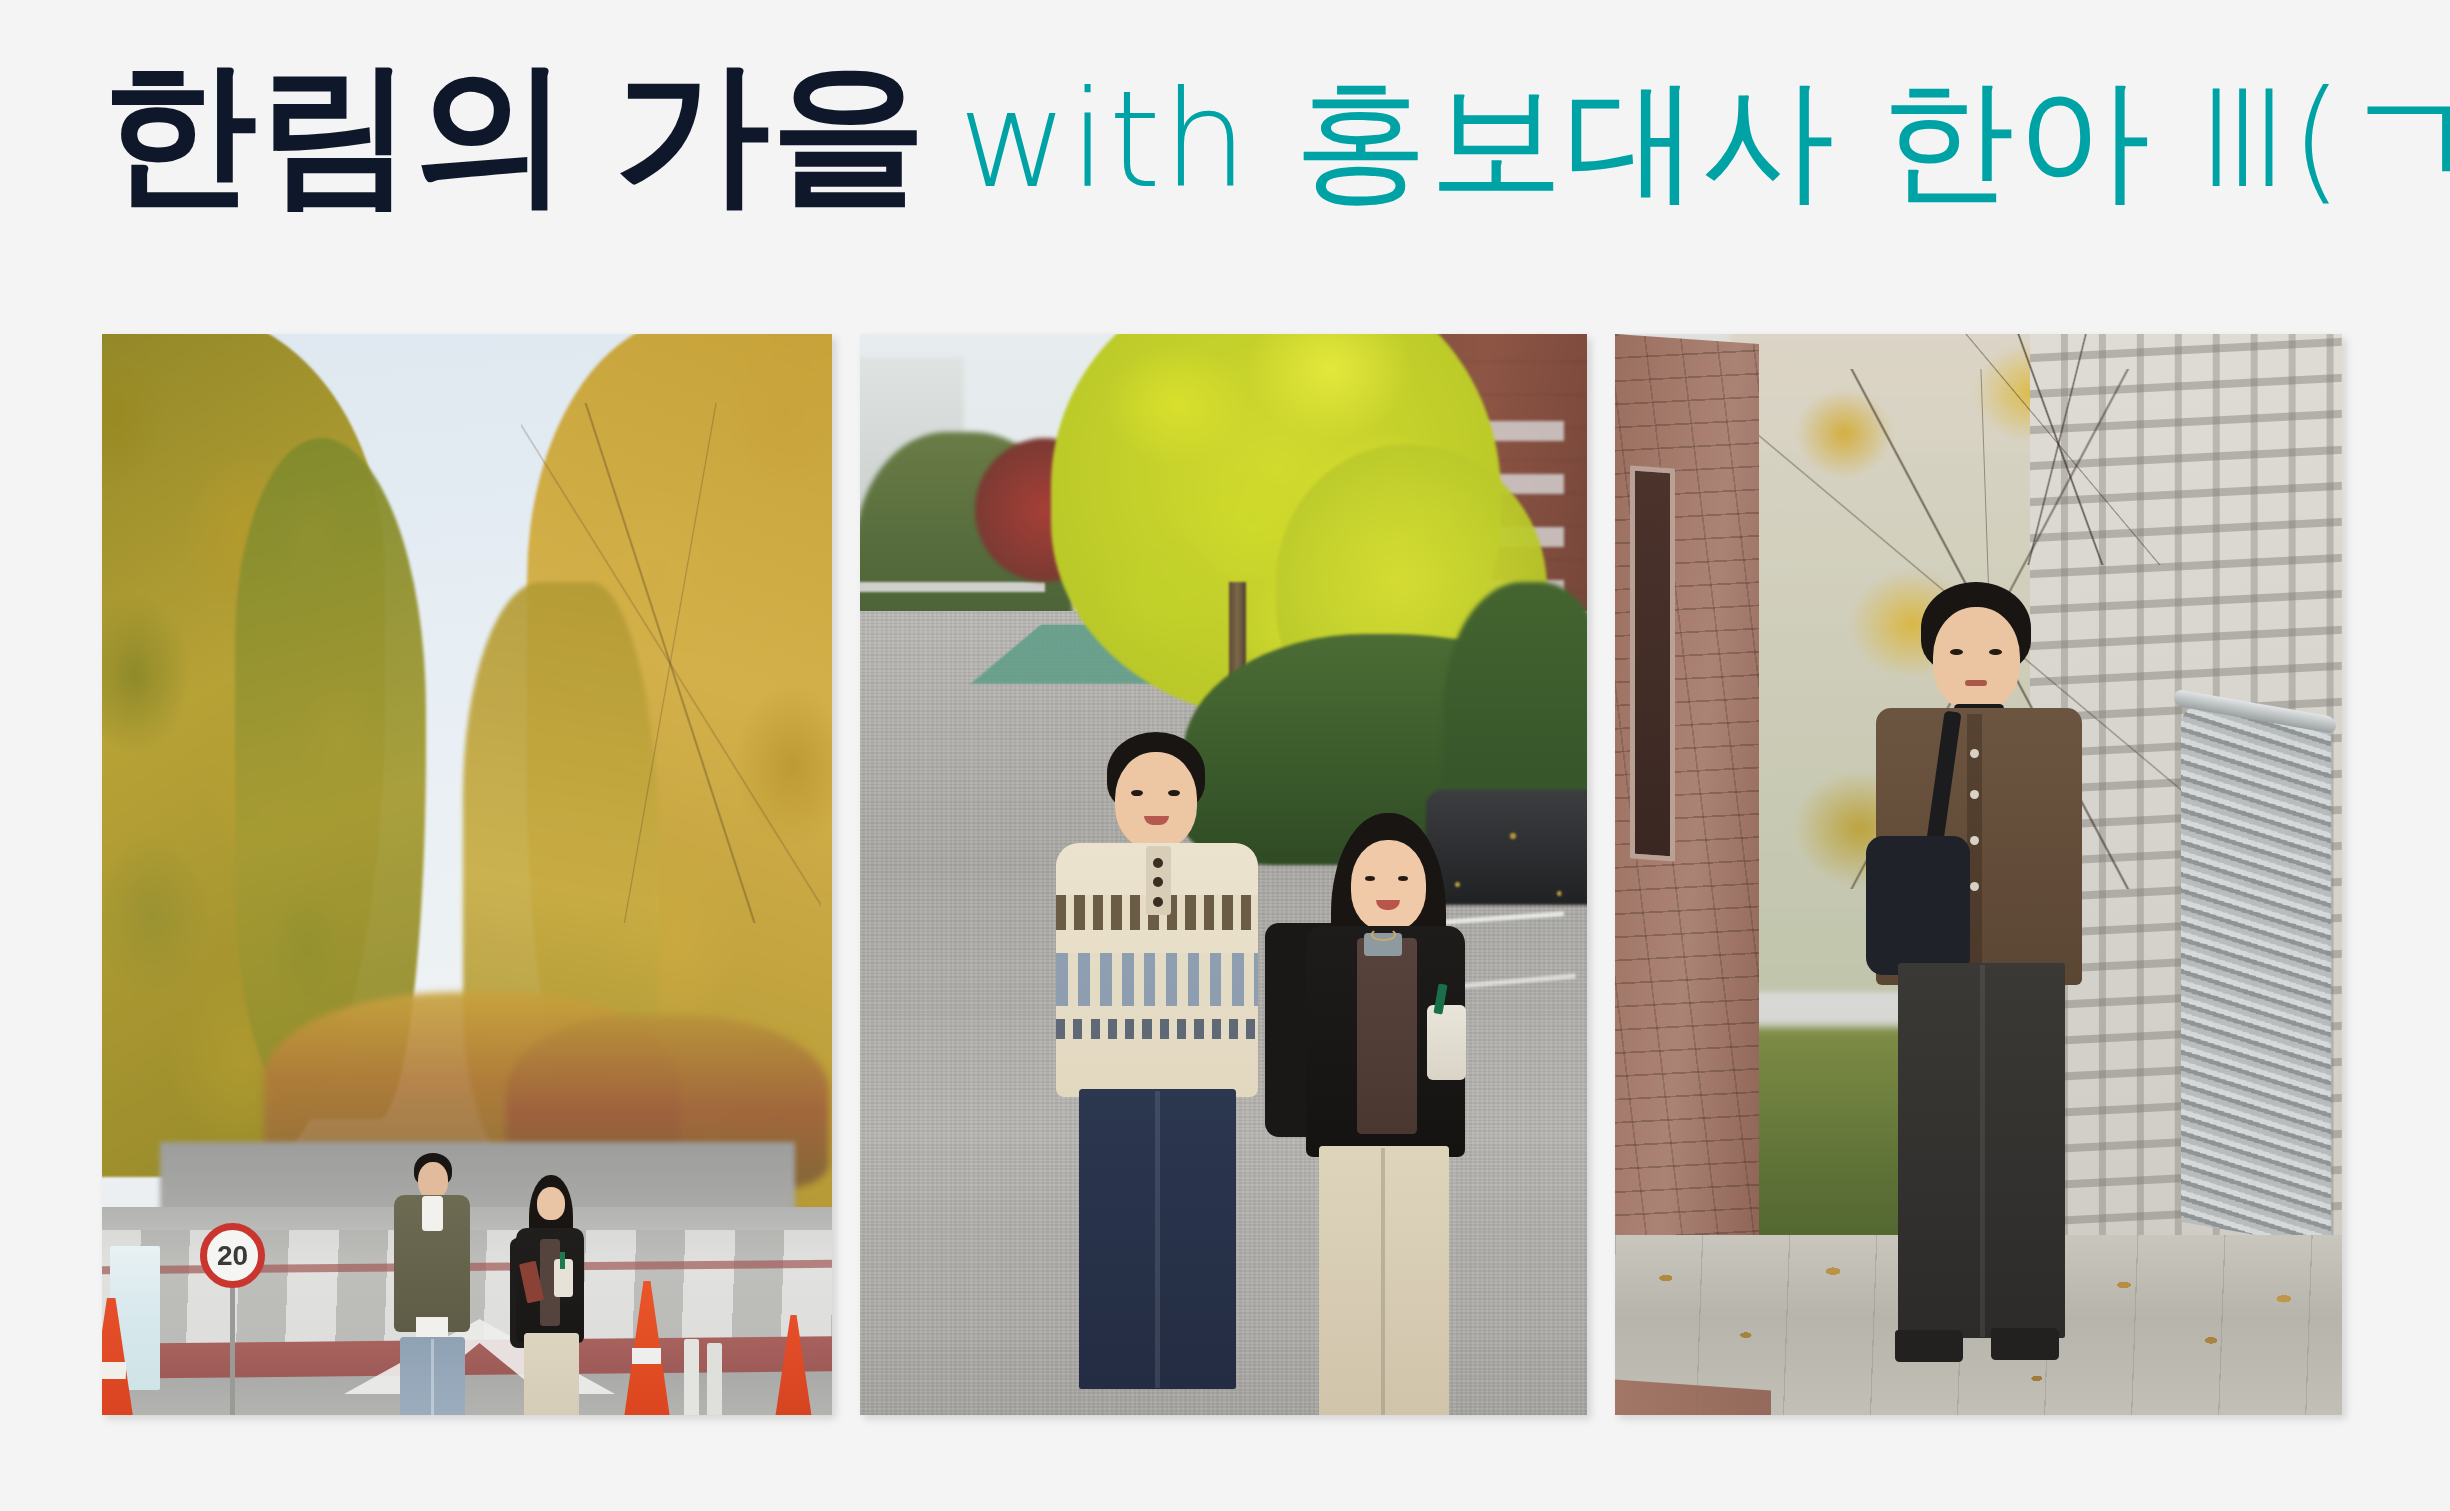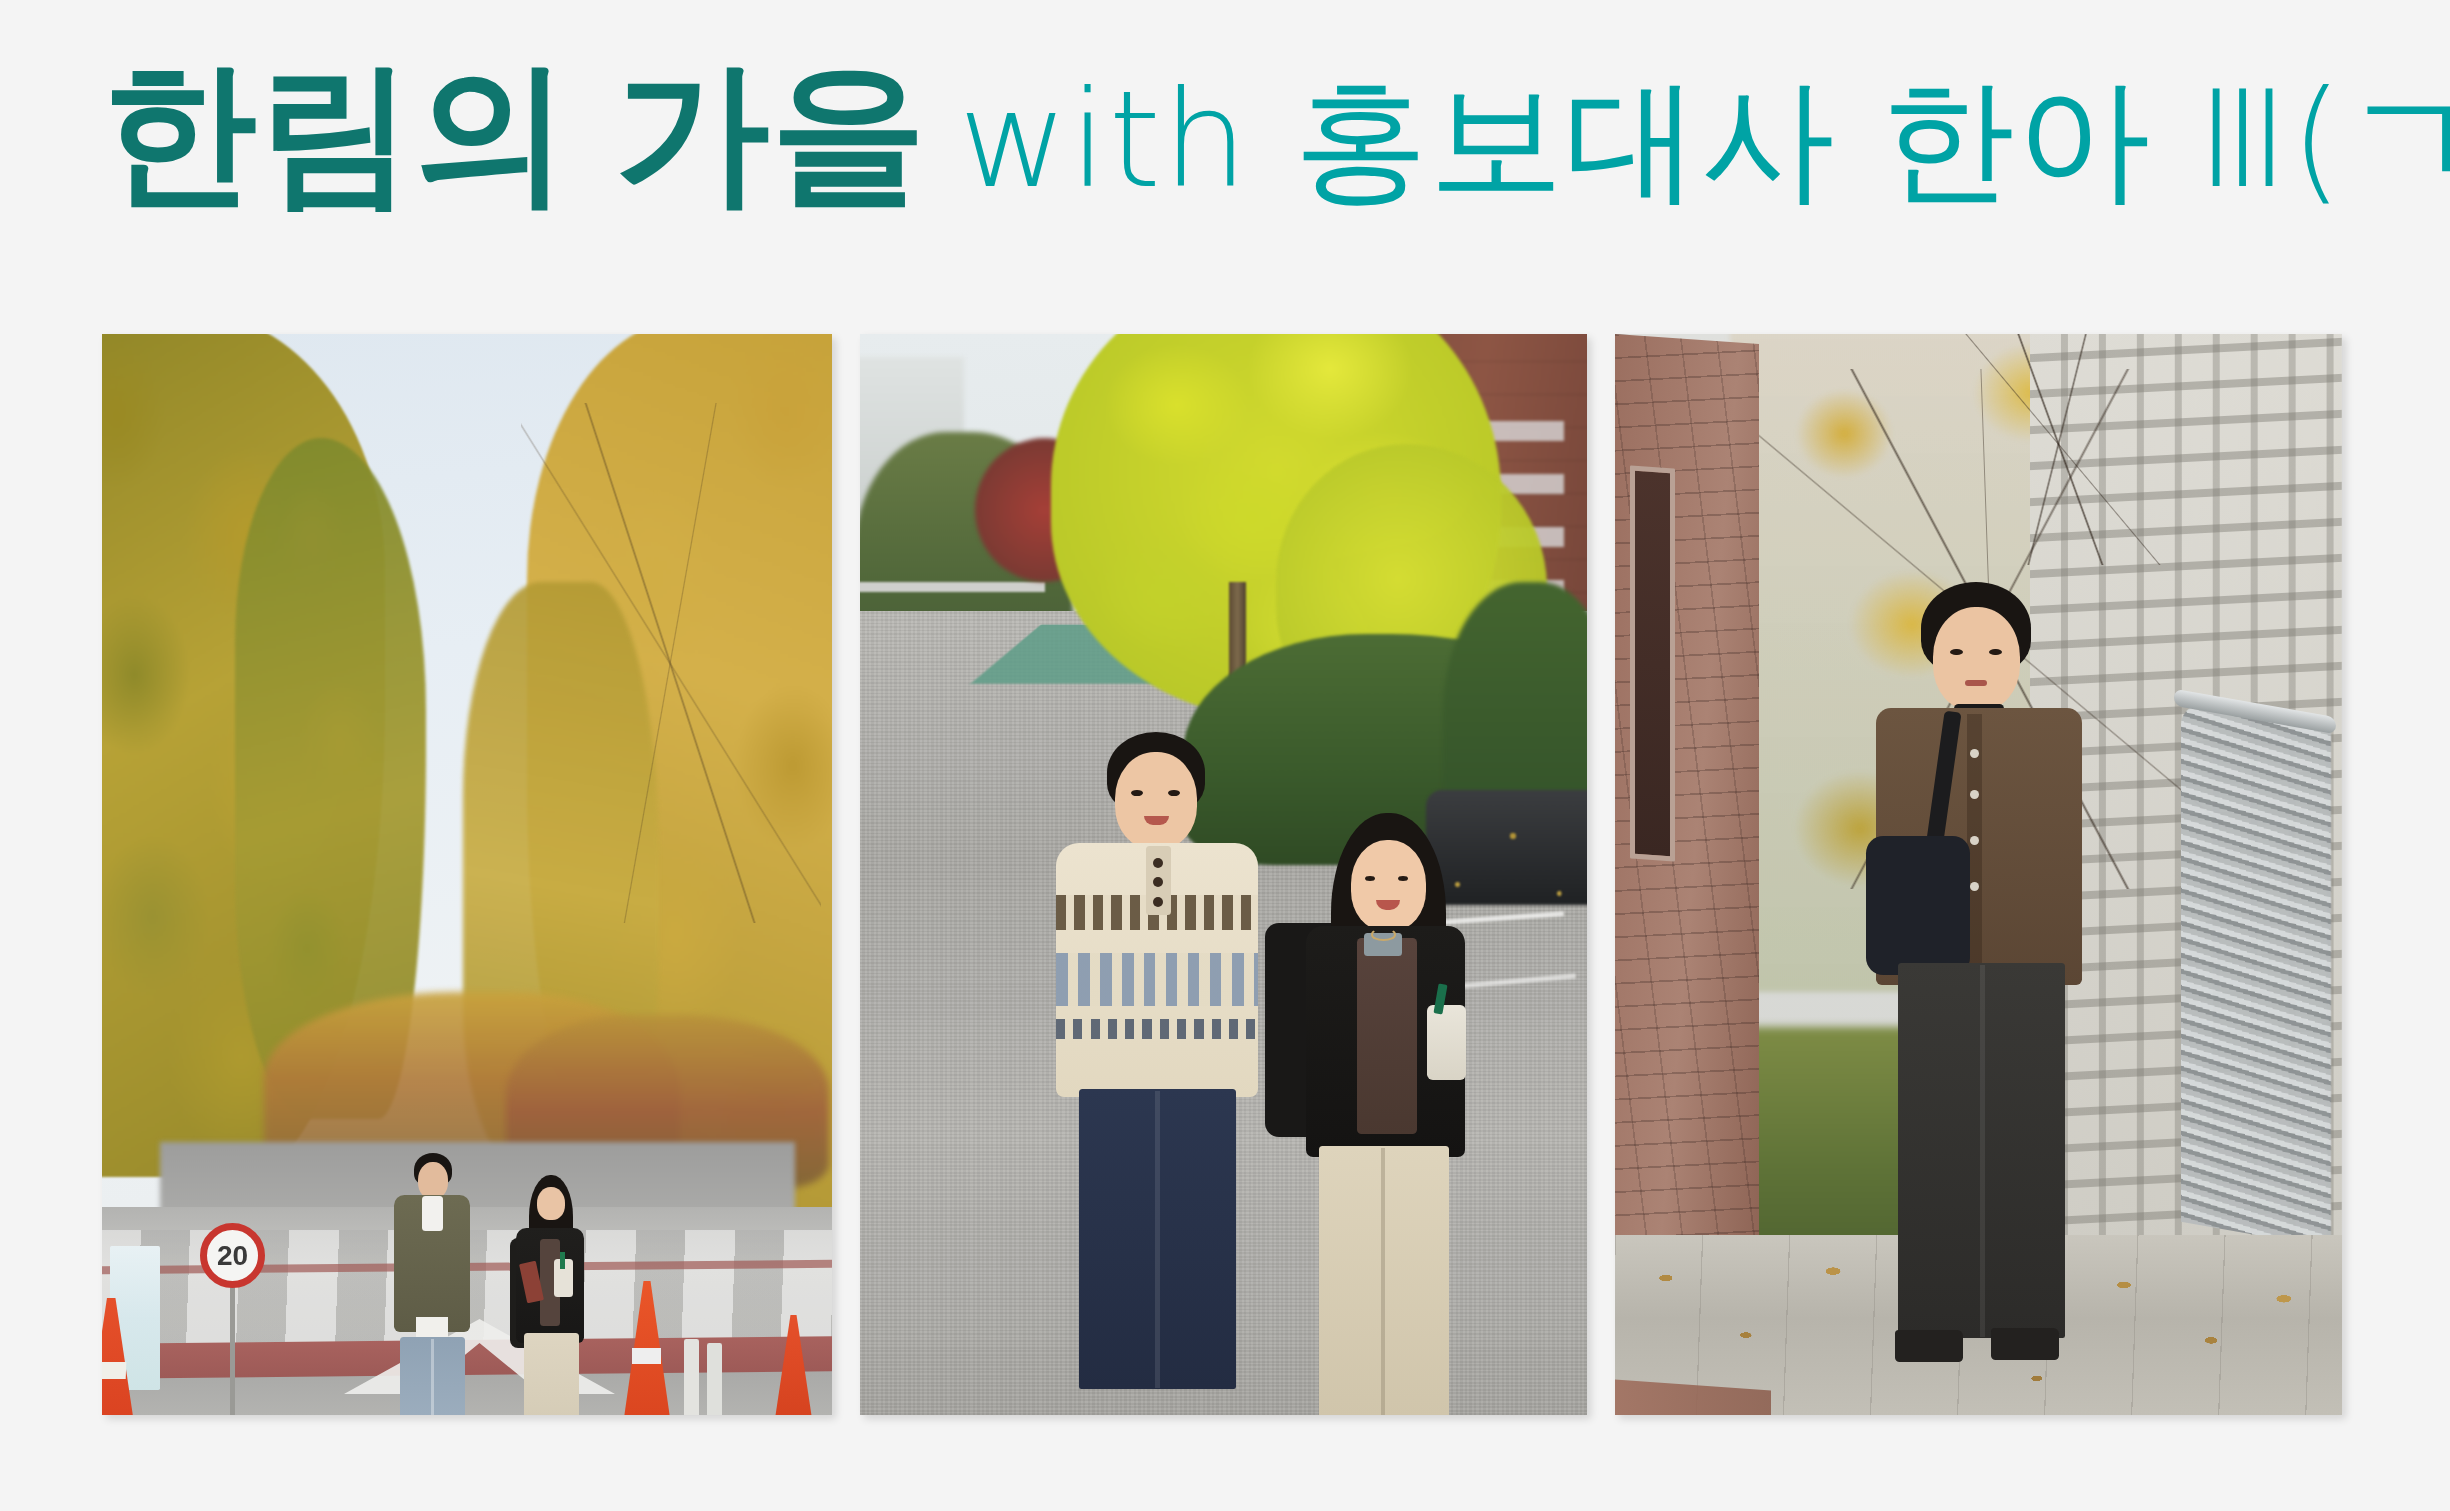--- a/index.html
+++ b/index.html
@@ -26,21 +26,21 @@
     height: 208px;
     display: flex;
     align-items: baseline;
     white-space: nowrap;
   }
 
   .title-primary {
     font-size: 155px;
     font-weight: 700;
     letter-spacing: 1.2px;
-    color: #0f766e;
+    color: #0f172a;
     line-height: 1;
     font-family: "Liberation Sans", "DejaVu Sans", sans-serif;
   }
 
   .title-secondary {
     font-size: 134px;
     font-weight: 300;
     letter-spacing: 1.7px;
     color: #00A3A5;
     line-height: 1;

